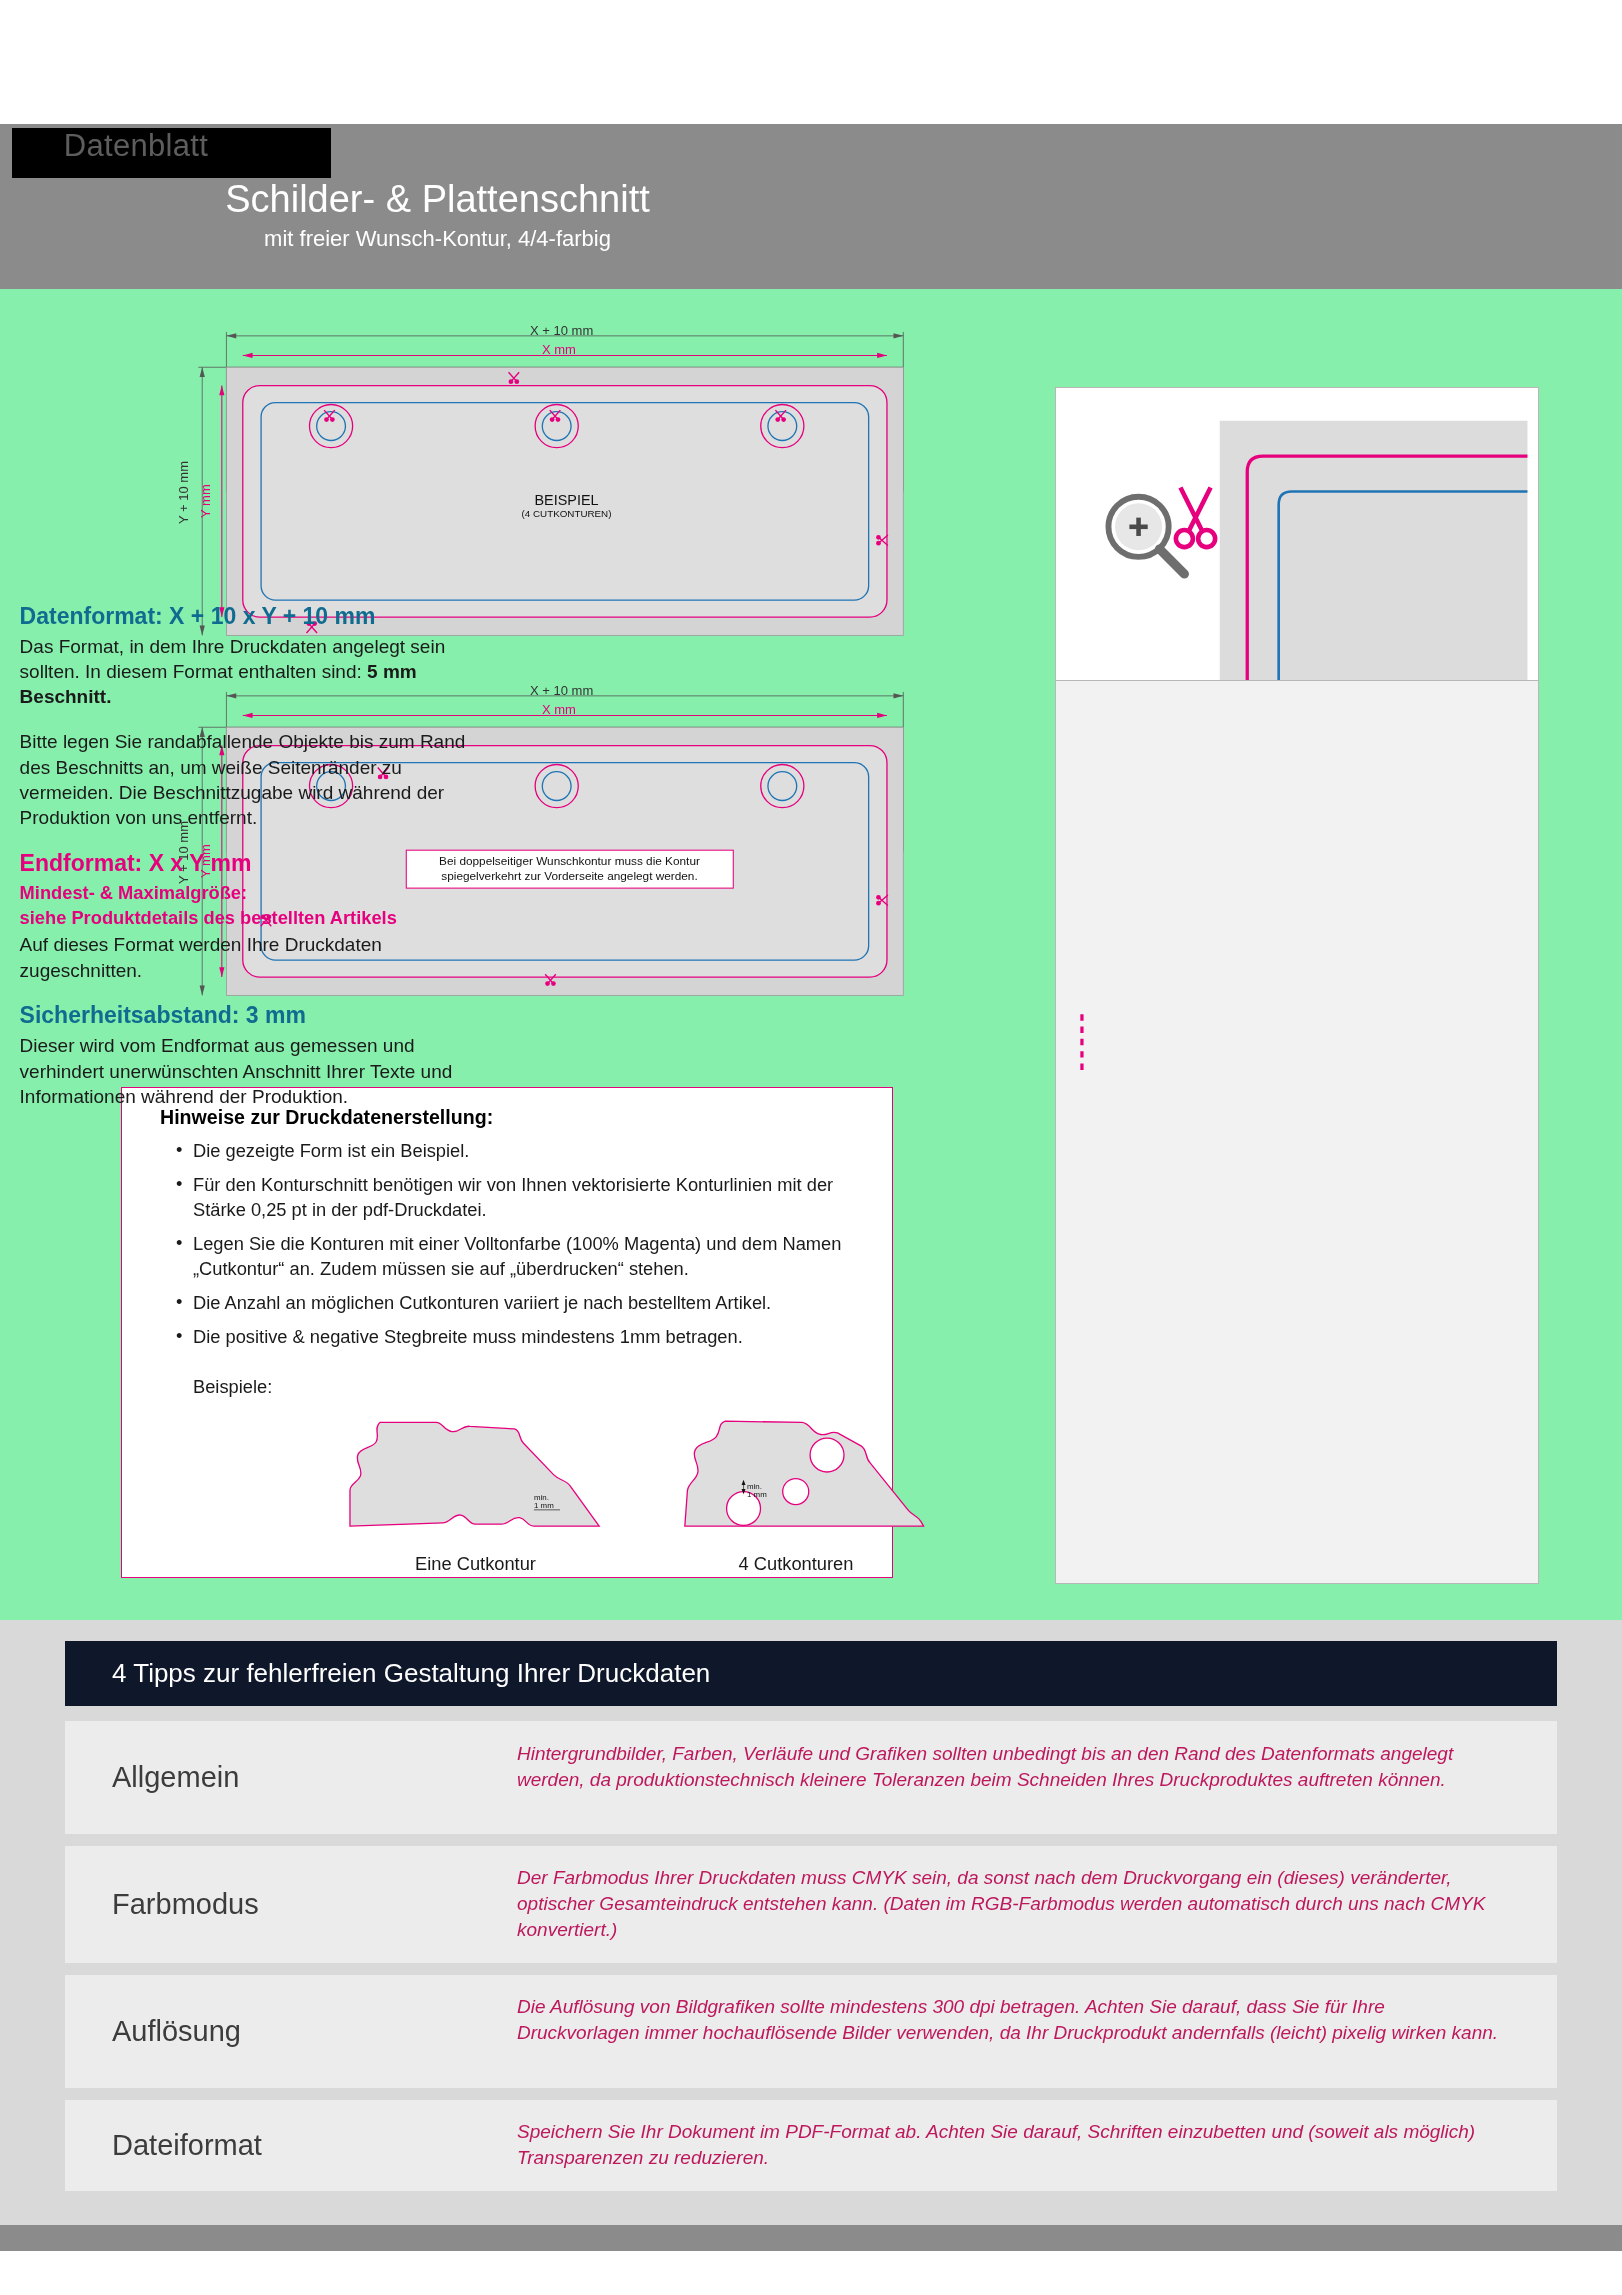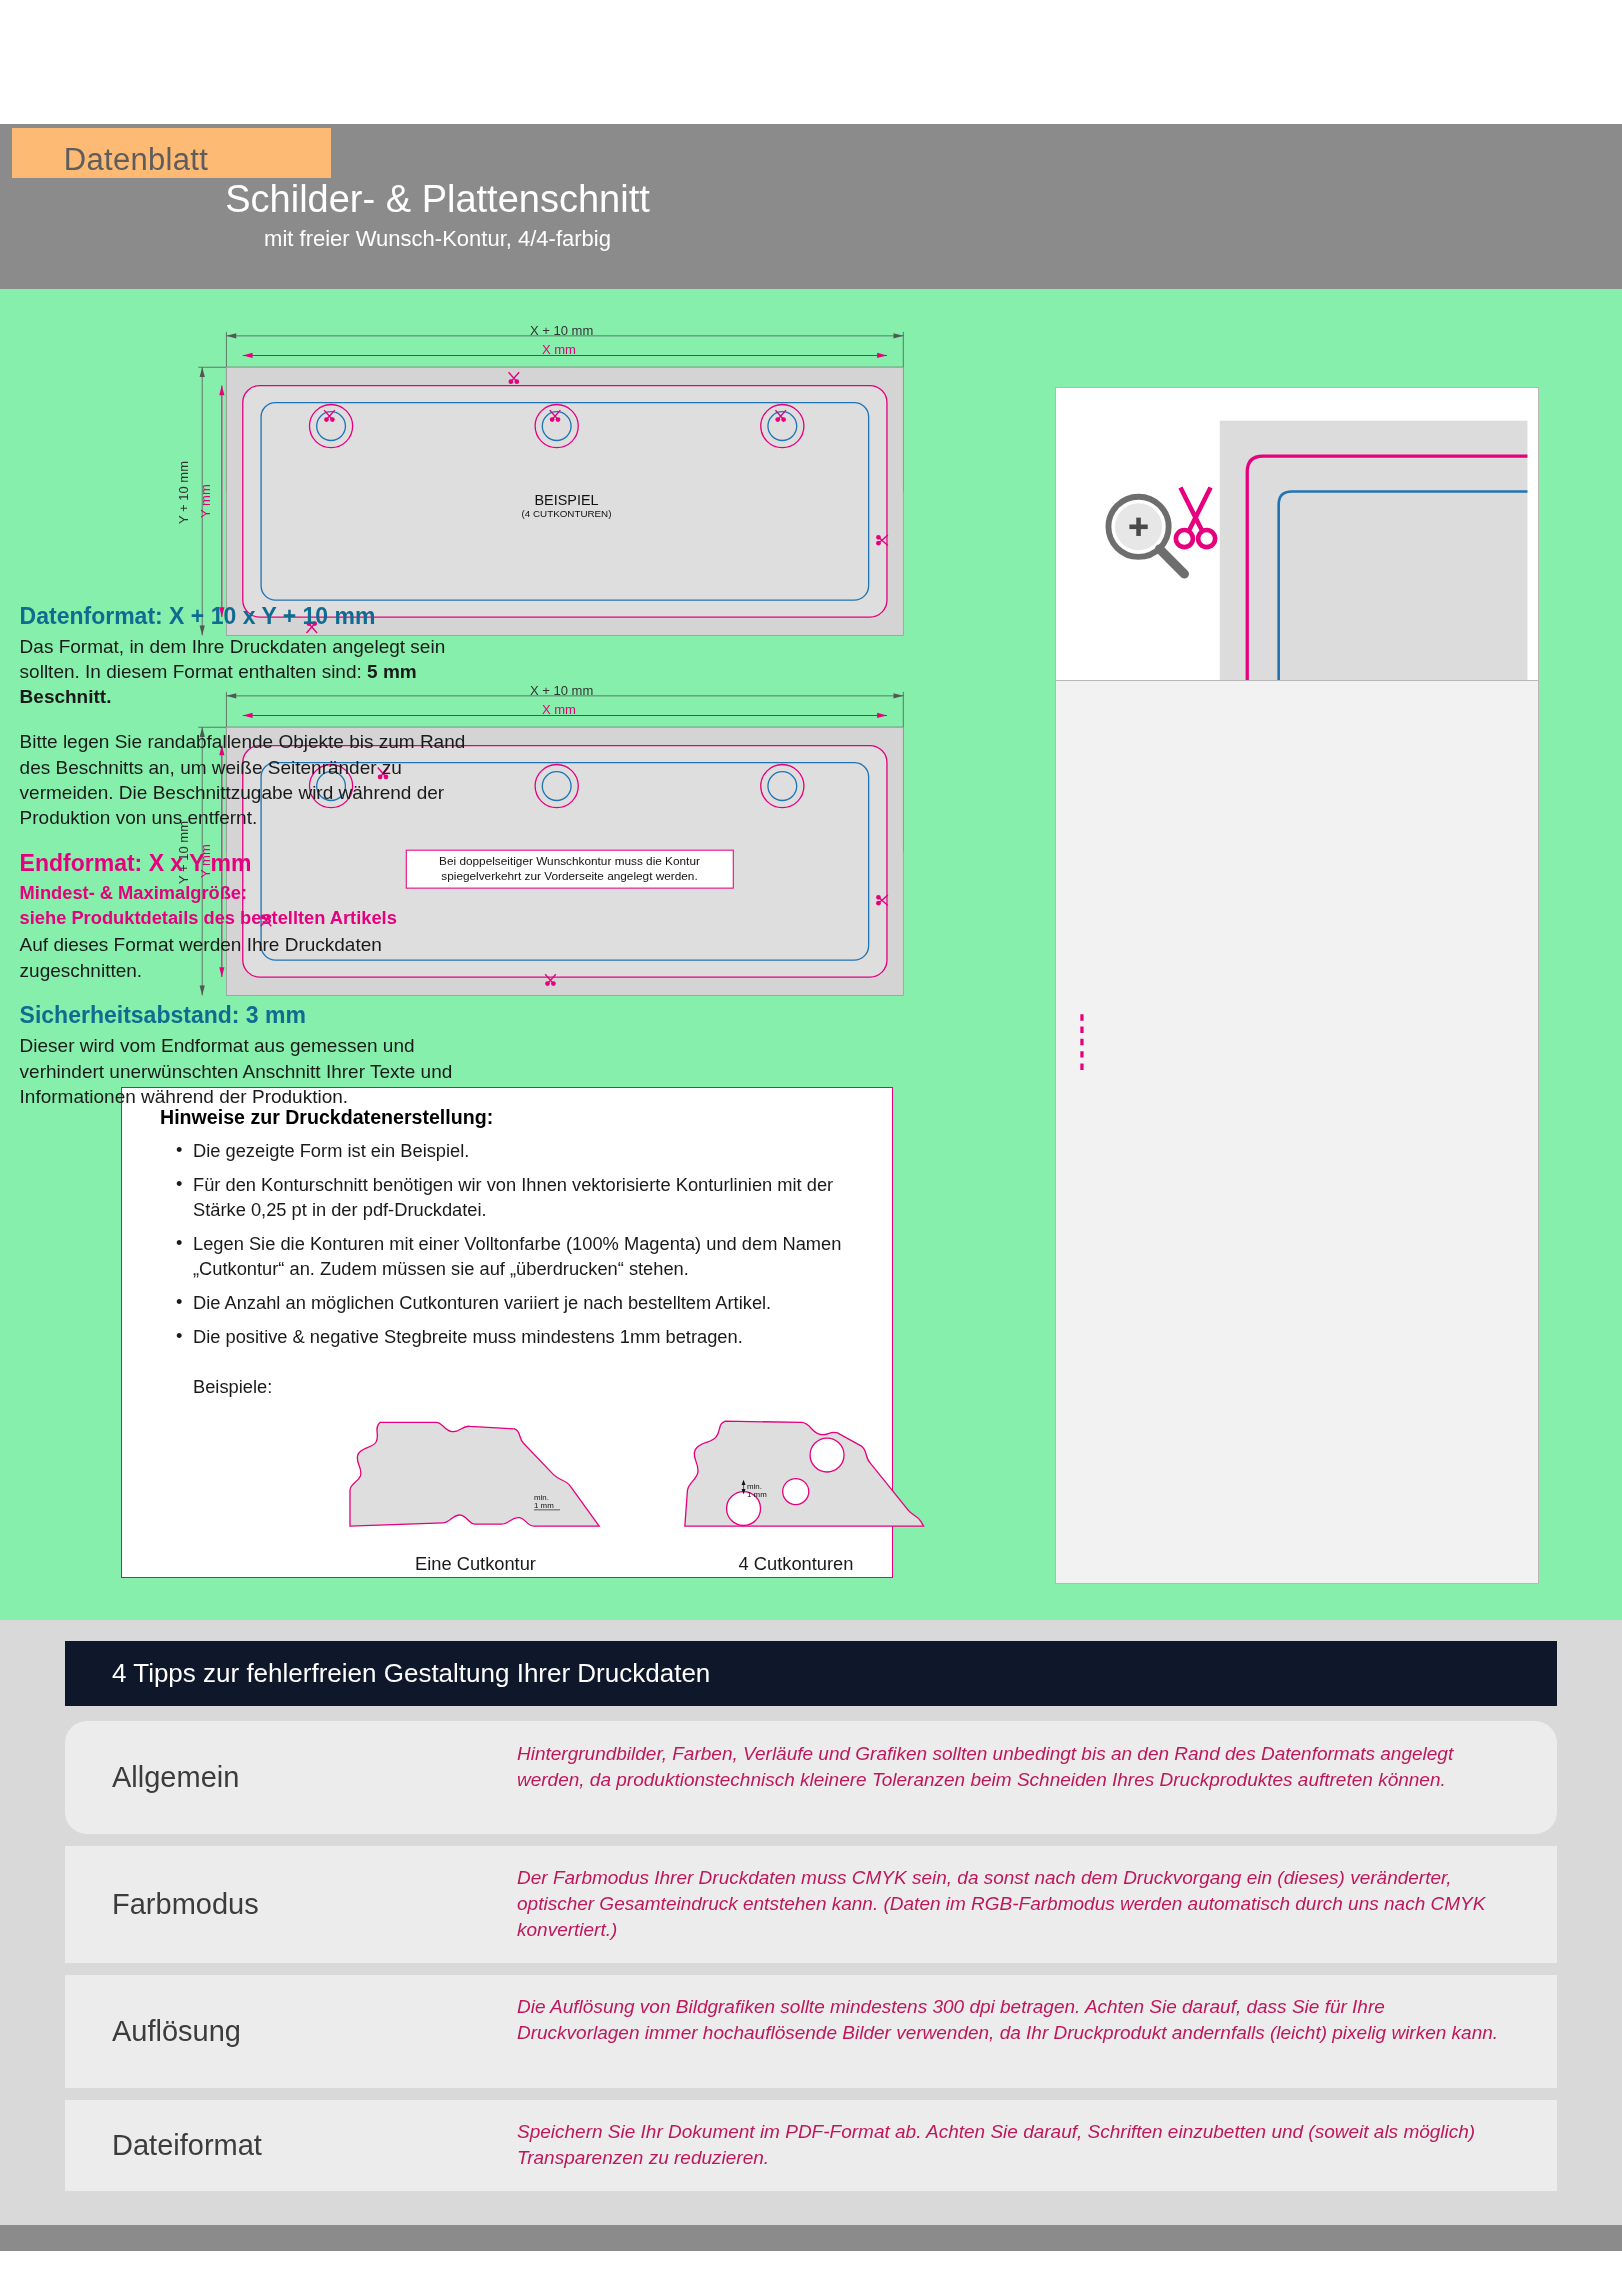--- a/index.html
+++ b/index.html
@@ -17,22 +17,22 @@
   .page-top-white {
     position: absolute; left: 0; top: 0; width: 1623px; height: 124px;
     background: #ffffff;
   }
   .header-band {
     position: absolute; left: 0; top: 124px; width: 1623px; height: 165px;
     background: #8b8b8b;
   }
   .datenblatt-tab {
     position: absolute; left: 11.8px; top: 128px; width: 319px; height: 50px;
-    background: #fdba74;
-    display: flex; align-items: flex-end; padding-left: 52px;
+    background: #000000;
+    display: flex; align-items: flex-start; padding-left: 52px;
     font-size: 31px; color: #5d5d5d; letter-spacing: 0.3px;
   }
   .header-titles {
     position: absolute; left: 0; top: 178px; width: 831px;
     text-align: center;
     padding-left: 44px;
   }
   .header-title {
     font-size: 38px; color: #ffffff; line-height: 1.15;
   }
@@ -419,21 +419,21 @@
         </g>
       </svg>
   </div>
 </div>
 
 <div class="tips-header">
   <span>4 Tipps zur fehlerfreien Gestaltung Ihrer Druckdaten</span>
 </div>
 
 <div class="tips-table">
-  <div class="tip-row" style="min-height:113px;border-radius:22px;">
+  <div class="tip-row" style="min-height:113px;">
     <div class="tip-key">Allgemein</div>
     <div class="tip-val">Hintergrundbilder, Farben, Verläufe und Grafiken sollten unbedingt bis an den Rand des Datenformats angelegt werden, da produktionstechnisch kleinere Toleranzen beim Schneiden Ihres Druckproduktes auftreten können.</div>
   </div>
   <div class="tip-row" style="min-height:113px;">
     <div class="tip-key">Farbmodus</div>
     <div class="tip-val">Der Farbmodus Ihrer Druckdaten muss CMYK sein, da sonst nach dem Druckvorgang ein (dieses) veränderter, optischer Gesamteindruck entstehen kann. (Daten im RGB-Farbmodus werden automatisch durch uns nach CMYK konvertiert.)</div>
   </div>
   <div class="tip-row" style="min-height:113px;">
     <div class="tip-key">Auflösung</div>
     <div class="tip-val">Die Auflösung von Bildgrafiken sollte mindestens 300 dpi betragen. Achten Sie darauf, dass Sie für Ihre Druckvorlagen immer hochauflösende Bilder verwenden, da Ihr Druckprodukt andernfalls (leicht) pixelig wirken kann.</div>

